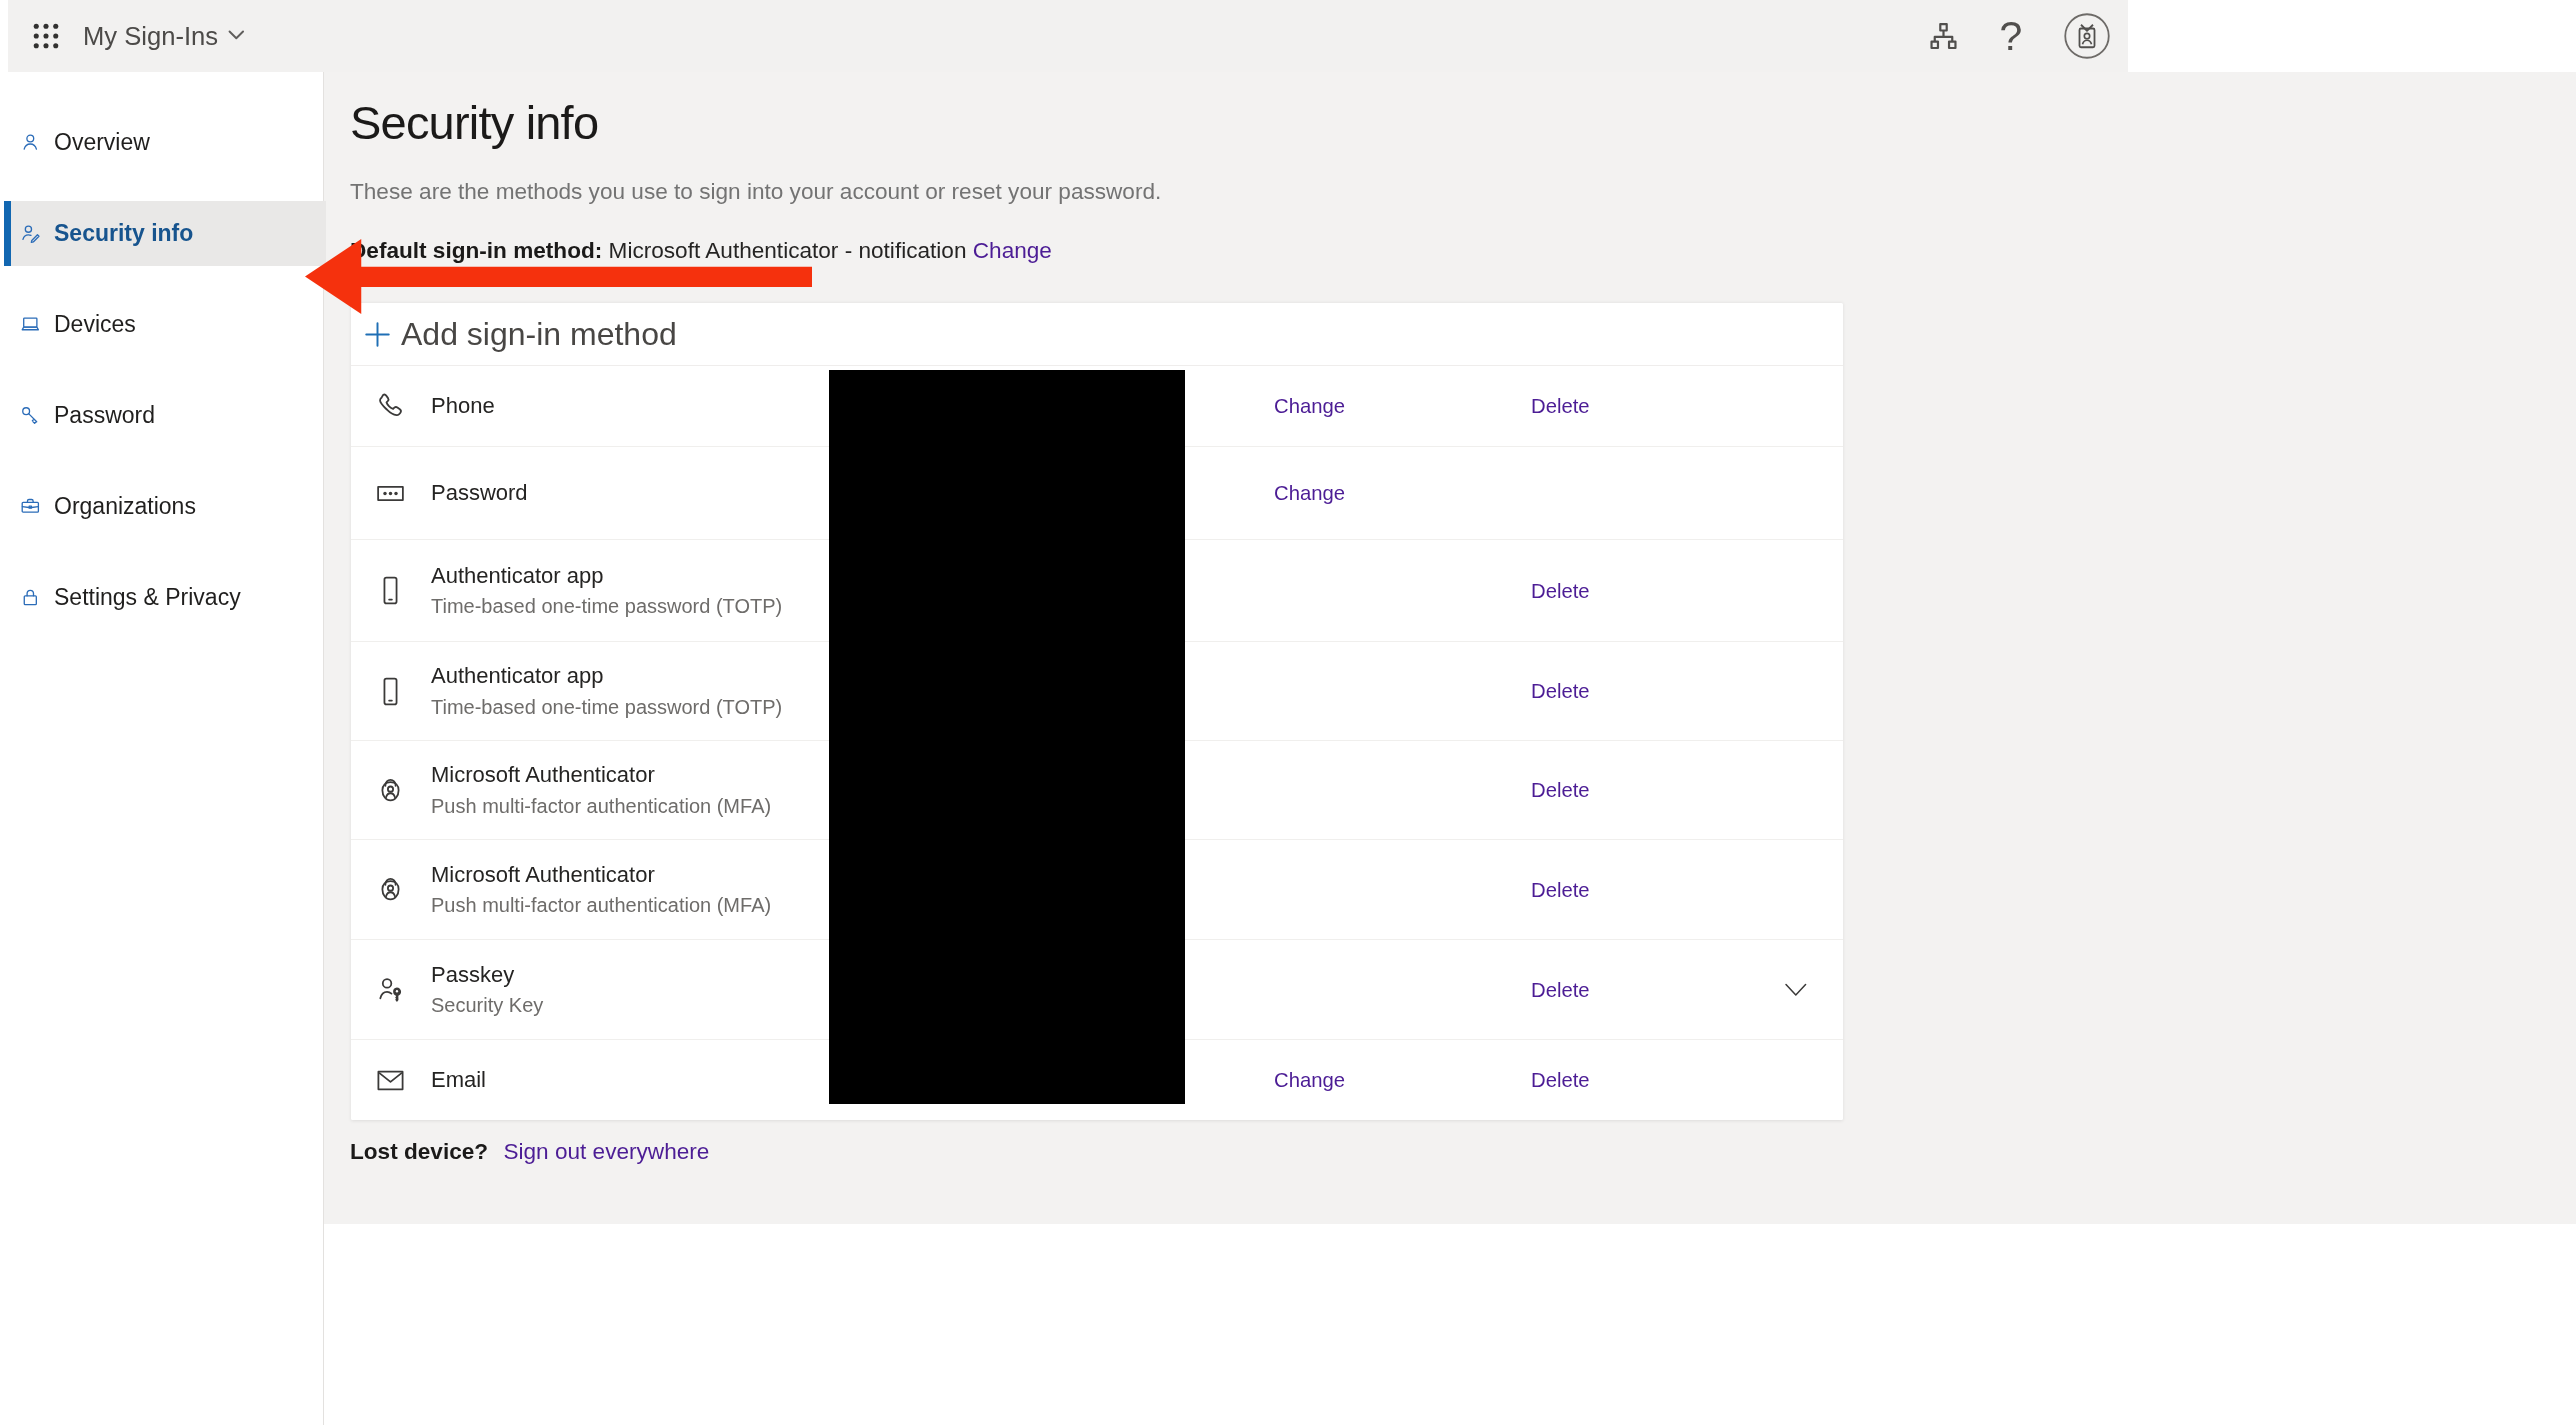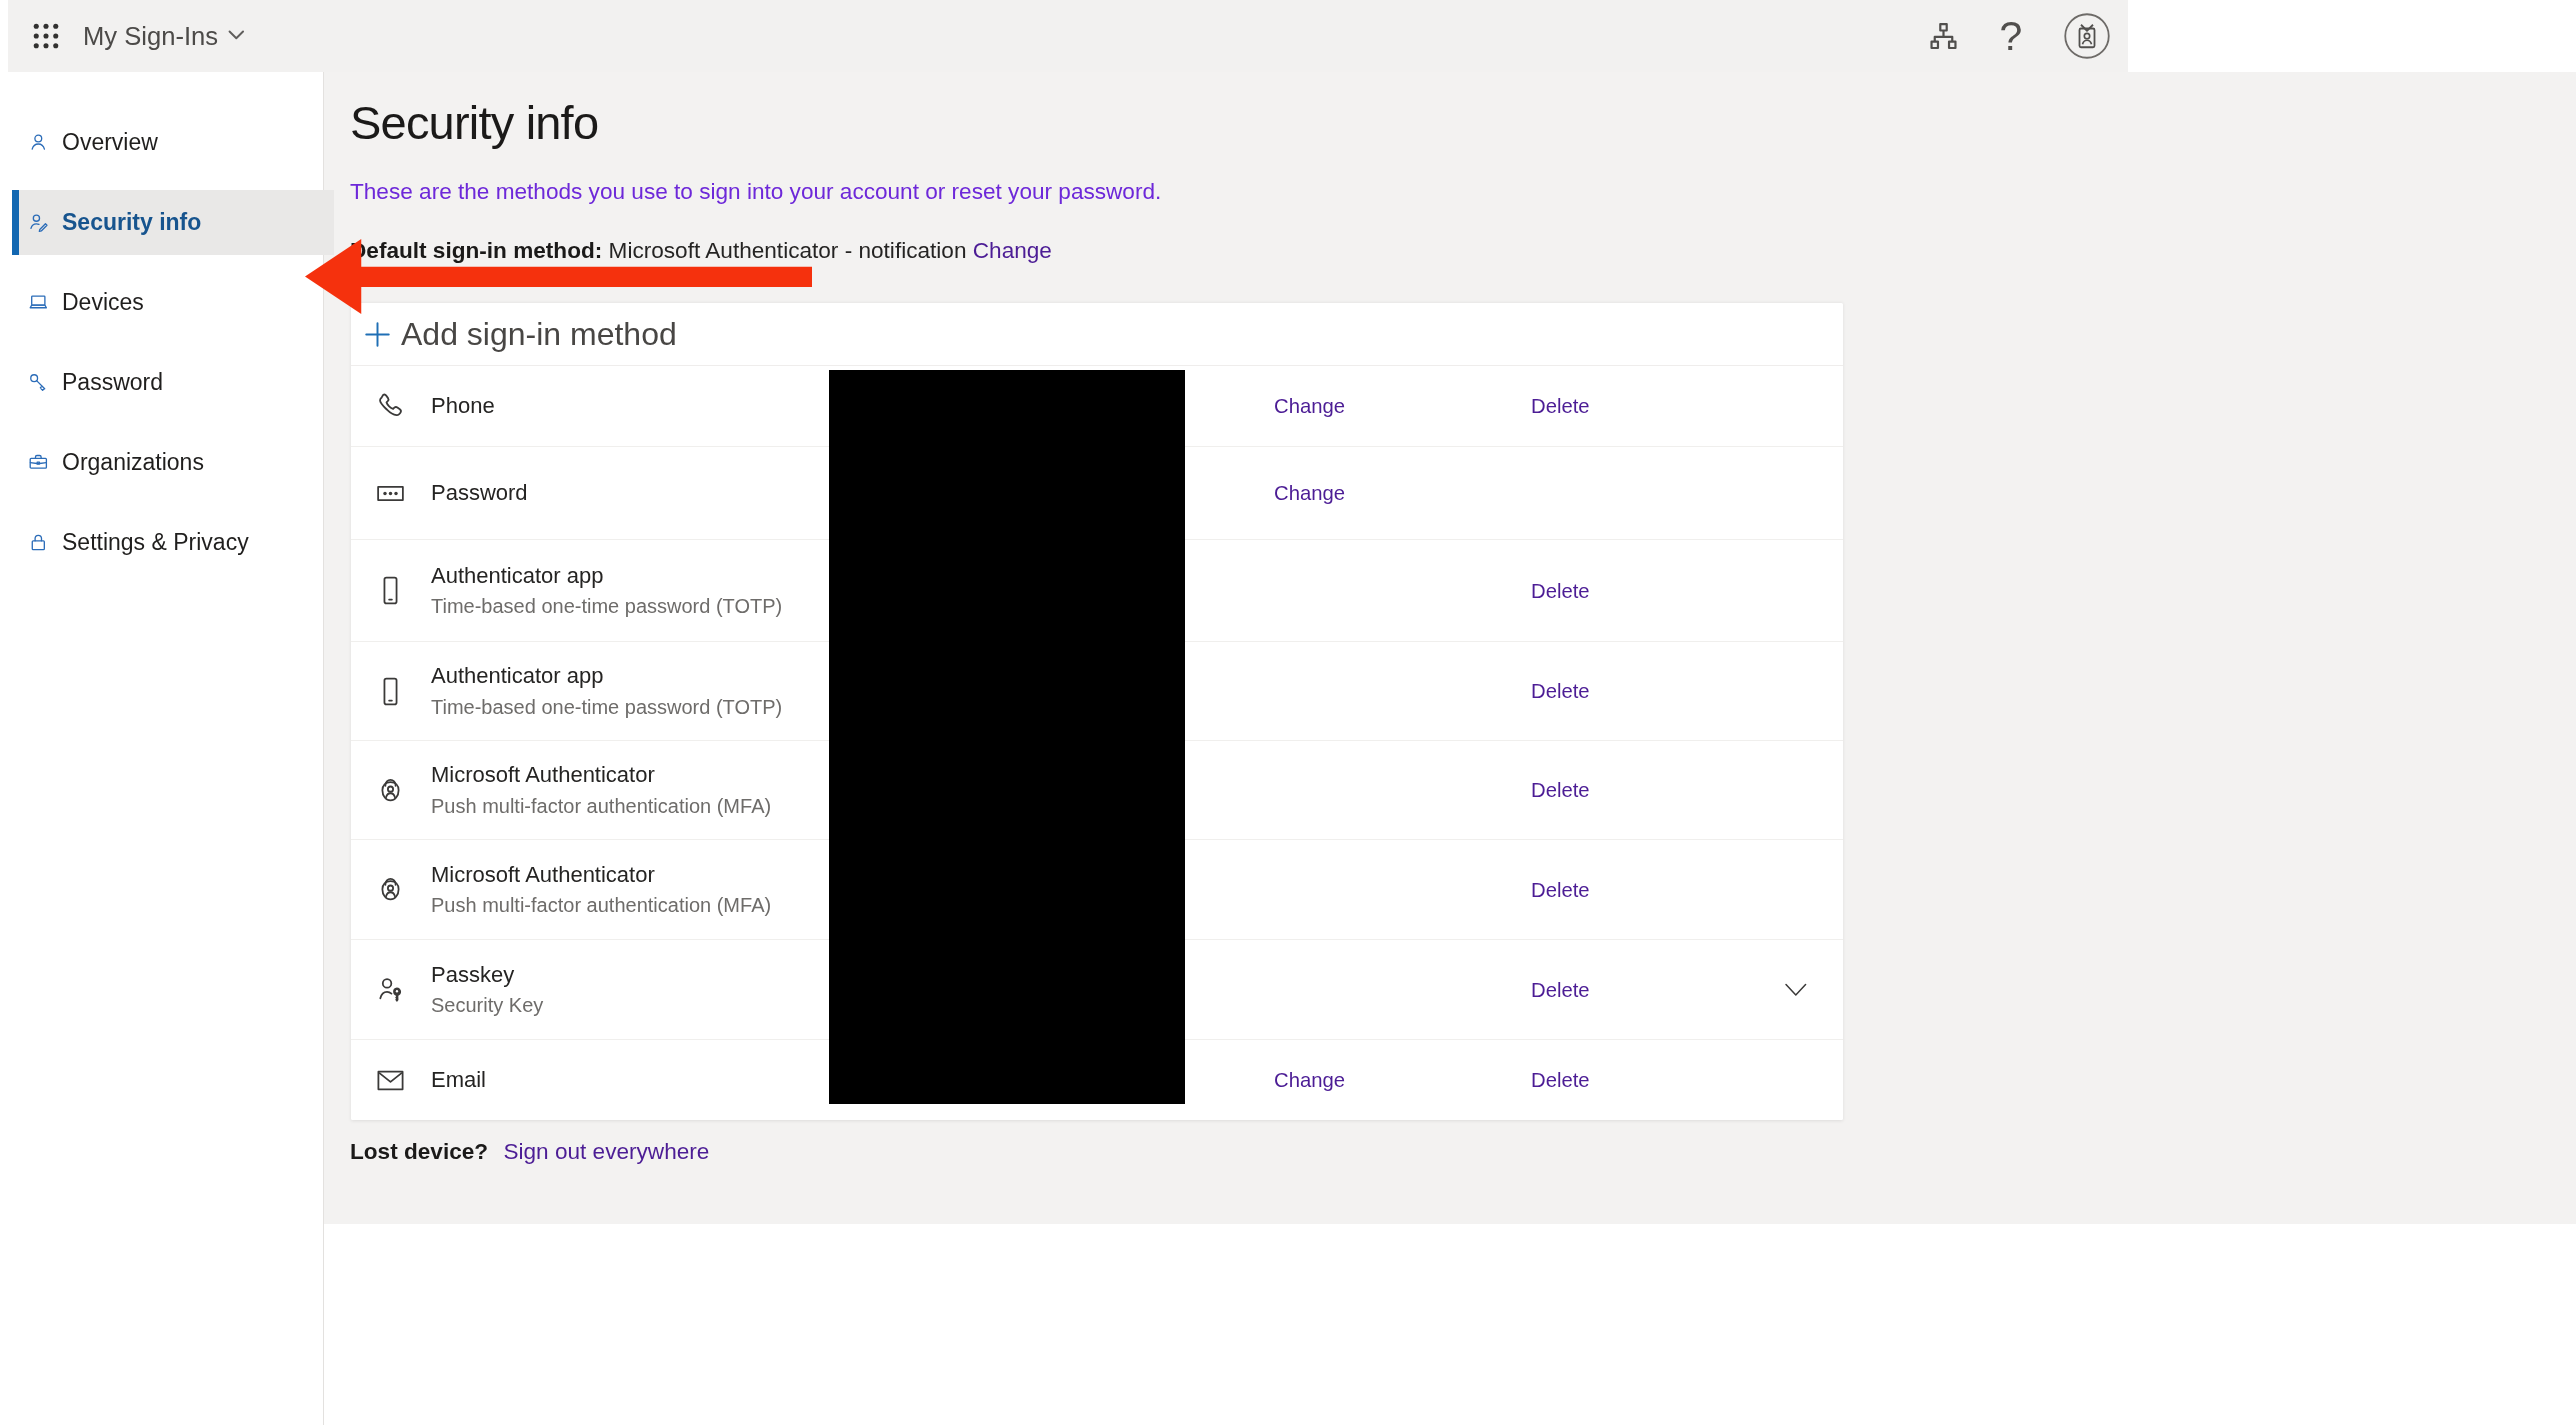--- a/index.html
+++ b/index.html
@@ -13,32 +13,32 @@
   .topbar{position:absolute;left:8px;top:0;width:2120px;height:72px;background:#f2f1f0;z-index:10;}
   .waffle{position:absolute;left:21px;top:19.6px;width:33px;height:33px;display:flex;align-items:center;justify-content:center;cursor:pointer;}
   .waffle svg{display:block;}
   .app-title{position:absolute;left:75px;top:0;height:72px;display:flex;align-items:center;font-size:25.6px;color:#4c4a48;cursor:pointer;}
   .hdr-chev{position:absolute;left:217px;top:27px;}
   .tb-right{position:absolute;right:0;top:0;height:72px;display:flex;align-items:center;}
   .tb-ic{width:68px;height:72px;display:flex;align-items:center;justify-content:center;cursor:pointer;}
   .help-glyph{font-size:41px;font-weight:300;color:#514f4d;line-height:1;}
   
   .sidebar{position:absolute;left:0;top:72px;width:324px;height:1353px;background:#ffffff;border-right:1.5px solid #e3e1df;box-sizing:border-box;z-index:5;}
-  .nav{position:absolute;left:12px;top:38px;width:322px;display:flex;flex-direction:column;gap:15px;}
+  .nav{position:absolute;left:4px;top:38px;width:322px;display:flex;flex-direction:column;gap:26px;}
   .nav-item{height:65px;display:flex;align-items:center;position:relative;cursor:pointer;}
   .nav-item .nicon{position:absolute;left:15px;width:22.6px;height:22.6px;display:flex;align-items:center;justify-content:center;}
   .nav-item .nlabel{position:absolute;left:50px;font-size:23px;color:#201f1e;white-space:nowrap;}
   .nav-item.sel{background:#e9e8e7;}
   .nav-item.sel::before{content:"";position:absolute;left:0;top:0;bottom:0;width:6.8px;background:#1267b1;}
   .nav-item.sel .nlabel{color:#17548e;font-weight:bold;}
   .nicon svg{stroke:#2b6cb8;fill:none;stroke-width:1.4;stroke-linecap:round;stroke-linejoin:round;}
   
   .mainbg{position:absolute;left:324px;top:72px;width:2252px;height:1152px;background:#f3f2f1;}
   .page-title{position:absolute;left:26px;top:22.6px;font-size:47px;font-weight:300;color:#1b1a19;letter-spacing:-0.8px;}
-  .page-sub{position:absolute;left:26px;top:107px;font-size:22.6px;color:#6d28d9;}
+  .page-sub{position:absolute;left:26px;top:107px;font-size:22.6px;color:#737373;}
   .default-line{position:absolute;left:26px;top:166px;font-size:22.6px;color:#252423;}
   .default-line b{color:#1b1a19;}
   a.lnk{color:#4c1d95;text-decoration:none;cursor:pointer;}
   
   .card{position:absolute;left:27px;top:231px;width:1492px;background:#ffffff;border-radius:1.5px;box-shadow:0 0.8px 3.8px rgba(0,0,0,.09);z-index:1;}
   .add-row{height:62px;display:flex;align-items:center;position:relative;border-bottom:1.5px solid #efedec;cursor:pointer;}
   .add-row .plus{position:absolute;left:12.8px;width:27px;height:27px;}
   .add-row .add-label{position:absolute;left:50px;font-size:32px;color:#484644;}
   .mrow{position:relative;border-bottom:1.5px solid #f0efed;}
   .mrow:last-child{border-bottom:none;}

